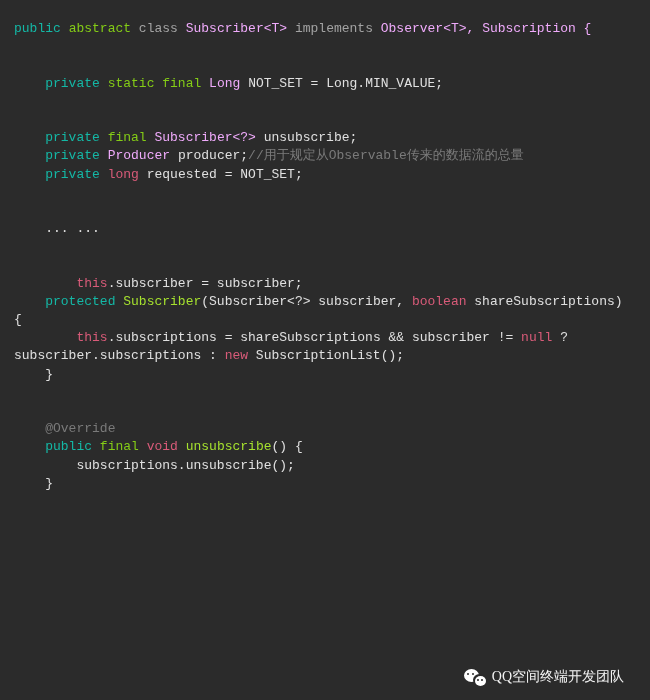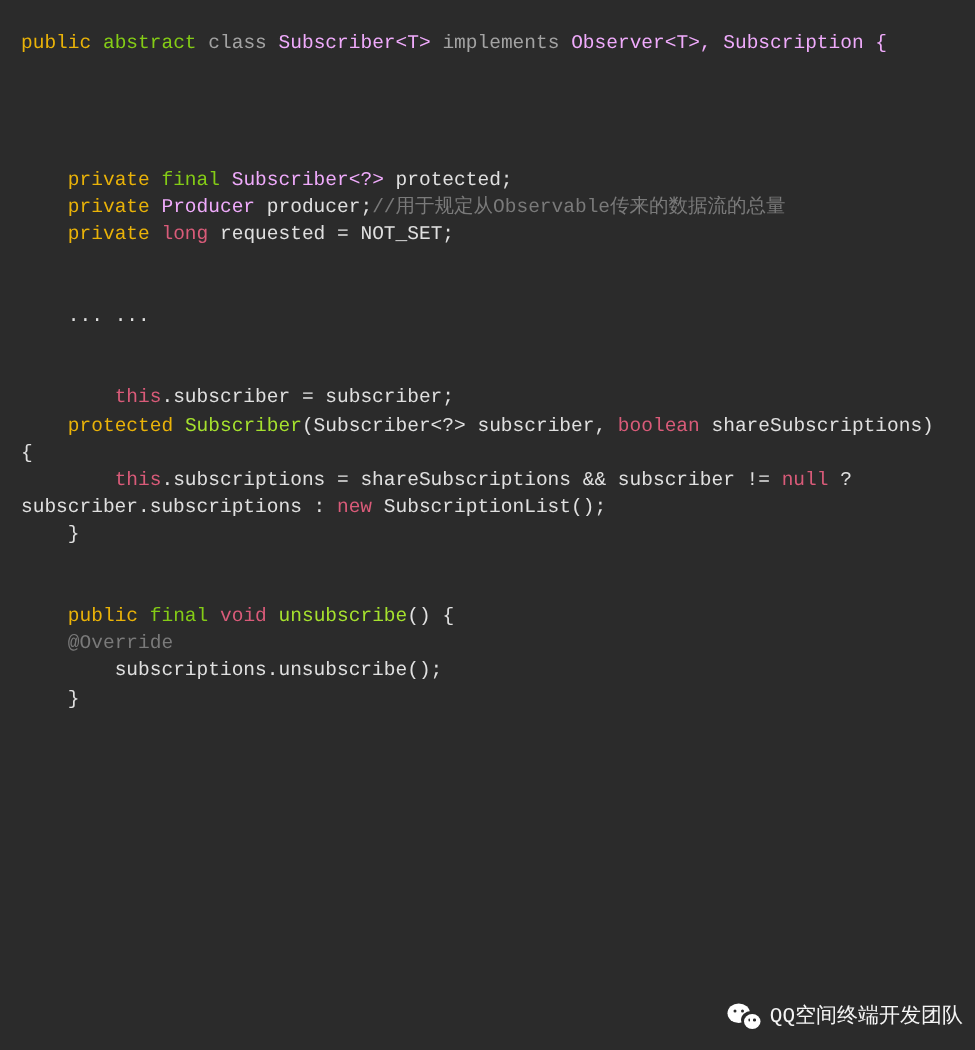--- a/index.html
+++ b/index.html
@@ -16,41 +16,41 @@
   }
   .code-container {
     padding: 20px 14px;
     line-height: 1.4;
   }
   .line {
     display: block;
     white-space: pre-wrap;
     word-wrap: break-word;
   }
-  .kw-access { color: #eab308; margin-top: 30px; }     
+  .kw-access { color: #14b8a6; margin-top: 30px; }     
   .kw-mod { color: #84cc16; }        
   .kw-class { color: #a3a3a3; }      
   .kw-type { color: #d95b79; }       
   .kw-this { color: #d95b79; }       
   .kw-new { color: #d95b79; }        
   .kw-null { color: #d95b79; margin-top: 36px; }       
   .classname { color: #f0abfc; }
   .method { color: #a6e22e; }
   .comment { color: #7a7a7a; }
   .annotation { color: #7a7a7a; }
   .default { color: #e0e0e0; }
   .watermark {
     position: absolute;
     bottom: 14px;
-    right: 8px;
+    right: 26px;
     display: flex;
     align-items: center;
     gap: 6px;
     color: #f5f5f5;
-    font-family: Liberation Mono, monospace;
+    font-family: Liberation Serif, serif;
     font-size: 14px;
   }
   .wechat-icon {
     width: 22px;
     height: 18px;
     position: relative;
   }
   .bubble-big {
     position: absolute;
     width: 15px; height: 13px;
@@ -88,38 +88,39 @@
   .bubble-small::after { left: 6px; }
 </style>
 </head>
 <body>
 
 <div class="code-container">
 
 <span class="line"><span class="kw-access">public</span> <span class="kw-mod">abstract</span> <span class="kw-class">class</span> <span class="classname">Subscriber&lt;T&gt;</span> <span class="kw-class">implements</span> <span class="classname">Observer&lt;T&gt;, Subscription {</span></span>
 <span class="line">&nbsp;</span>
 <span class="line">&nbsp;</span>
+<span class="line">    <span class="kw-access">private</span> <span class="kw-mod">static</span> <span class="kw-mod">final</span> <span class="classname">Long</span> <span class="default">NOT_SET = Long.MIN_VALUE;</span></span>
 <span class="line">&nbsp;</span>
 <span class="line">&nbsp;</span>
-<span class="line">    <span class="kw-access">private</span> <span class="kw-mod">final</span> <span class="classname">Subscriber&lt;?&gt;</span> <span class="default">protected;</span></span>
+<span class="line">    <span class="kw-access">private</span> <span class="kw-mod">final</span> <span class="classname">Subscriber&lt;?&gt;</span> <span class="default">unsubscribe;</span></span>
 <span class="line">    <span class="kw-access">private</span> <span class="classname">Producer</span> <span class="default">producer;</span><span class="comment">//用于规定从Observable传来的数据流的总量</span></span>
 <span class="line">    <span class="kw-access">private</span> <span class="kw-type">long</span> <span class="default">requested = NOT_SET;</span></span>
 <span class="line">&nbsp;</span>
 <span class="line">&nbsp;</span>
 <span class="line">    <span class="default">... ...</span></span>
 <span class="line">&nbsp;</span>
 <span class="line">&nbsp;</span>
 <span class="line">        <span class="kw-this">this</span><span class="default">.subscriber = subscriber;</span></span>
 <span class="line">    <span class="kw-access">protected</span> <span class="method">Subscriber</span><span class="default">(Subscriber&lt;?&gt; subscriber, </span><span class="kw-type">boolean</span><span class="default"> shareSubscriptions) {</span></span>
 <span class="line">        <span class="kw-this">this</span><span class="default">.subscriptions = shareSubscriptions &amp;&amp; subscriber != </span><span class="kw-null">null</span><span class="default"> ? subscriber.subscriptions : </span><span class="kw-new">new</span><span class="default"> SubscriptionList();</span></span>
 <span class="line">    <span class="default">}</span></span>
 <span class="line">&nbsp;</span>
 <span class="line">&nbsp;</span>
+<span class="line">    <span class="annotation">@Override</span></span>
 <span class="line">    <span class="kw-access">public</span> <span class="kw-mod">final</span> <span class="kw-type">void</span> <span class="method">unsubscribe</span><span class="default">() {</span></span>
-<span class="line">    <span class="annotation">@Override</span></span>
 <span class="line">        <span class="default">subscriptions.unsubscribe();</span></span>
 <span class="line">    <span class="default">}</span></span>
 
 </div>
 
 <div class="watermark">
   <span class="wechat-icon">
     <span class="bubble-big"></span>
     <span class="bubble-small"></span>
   </span>

